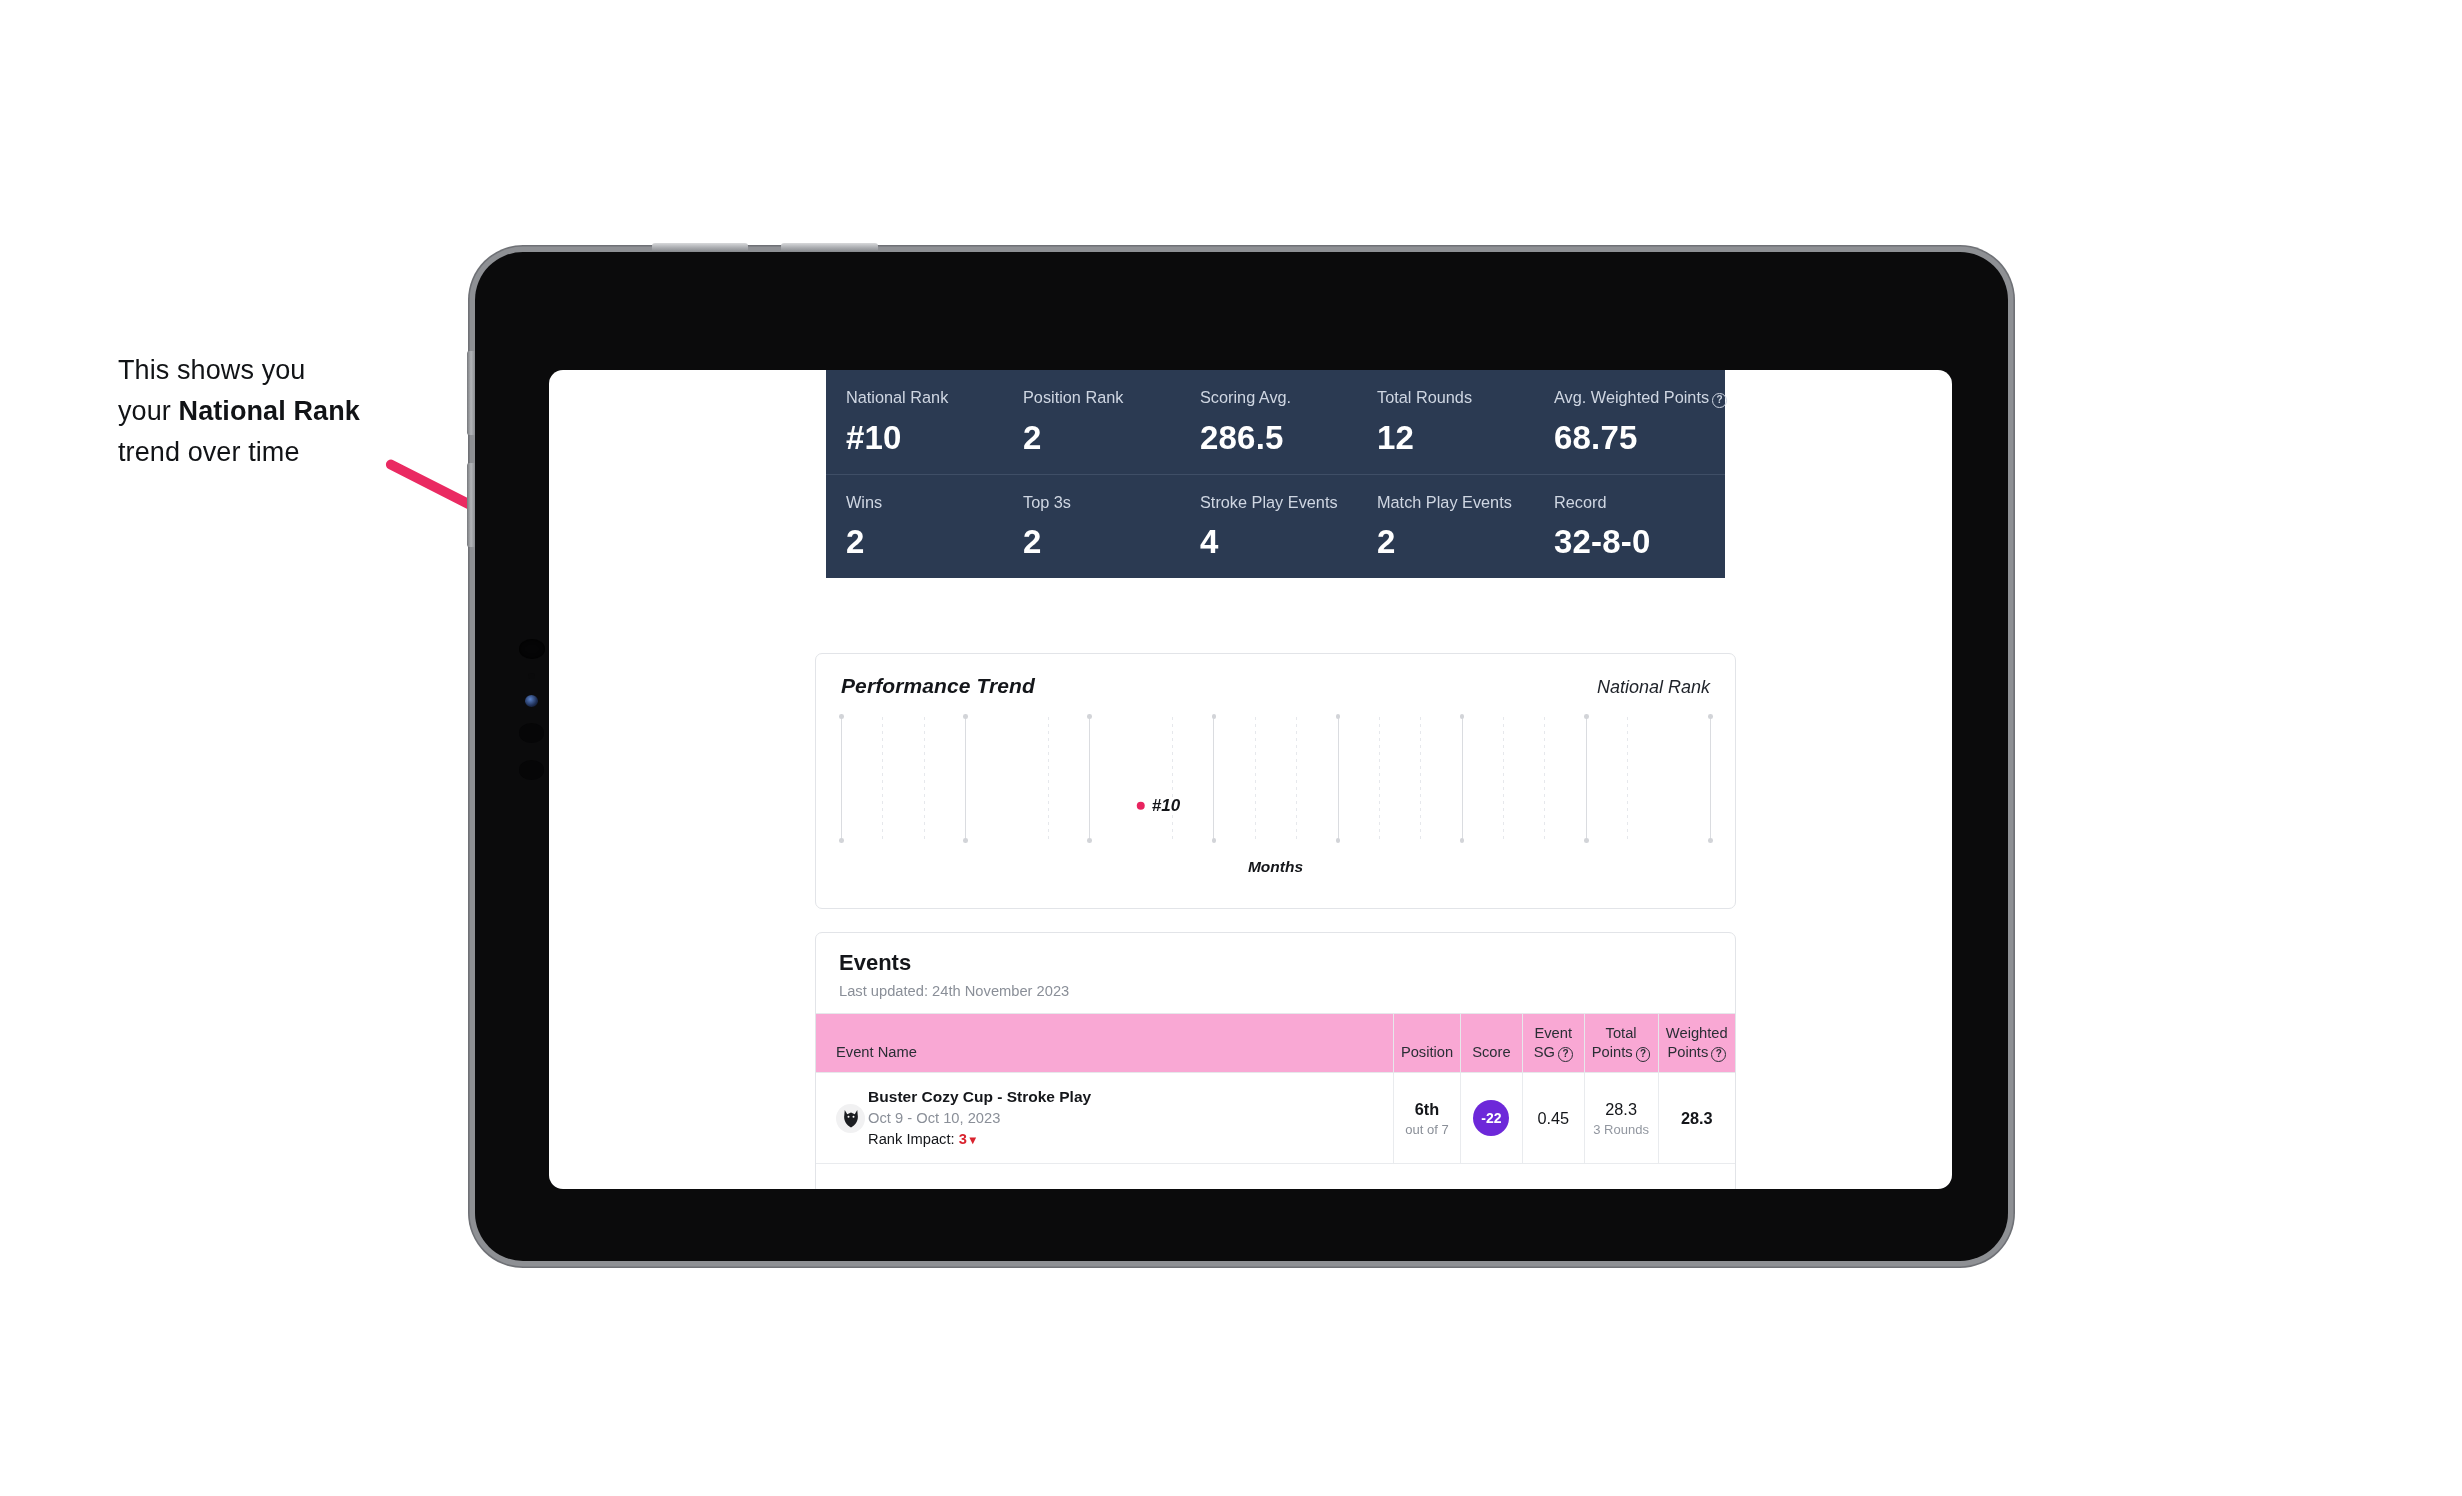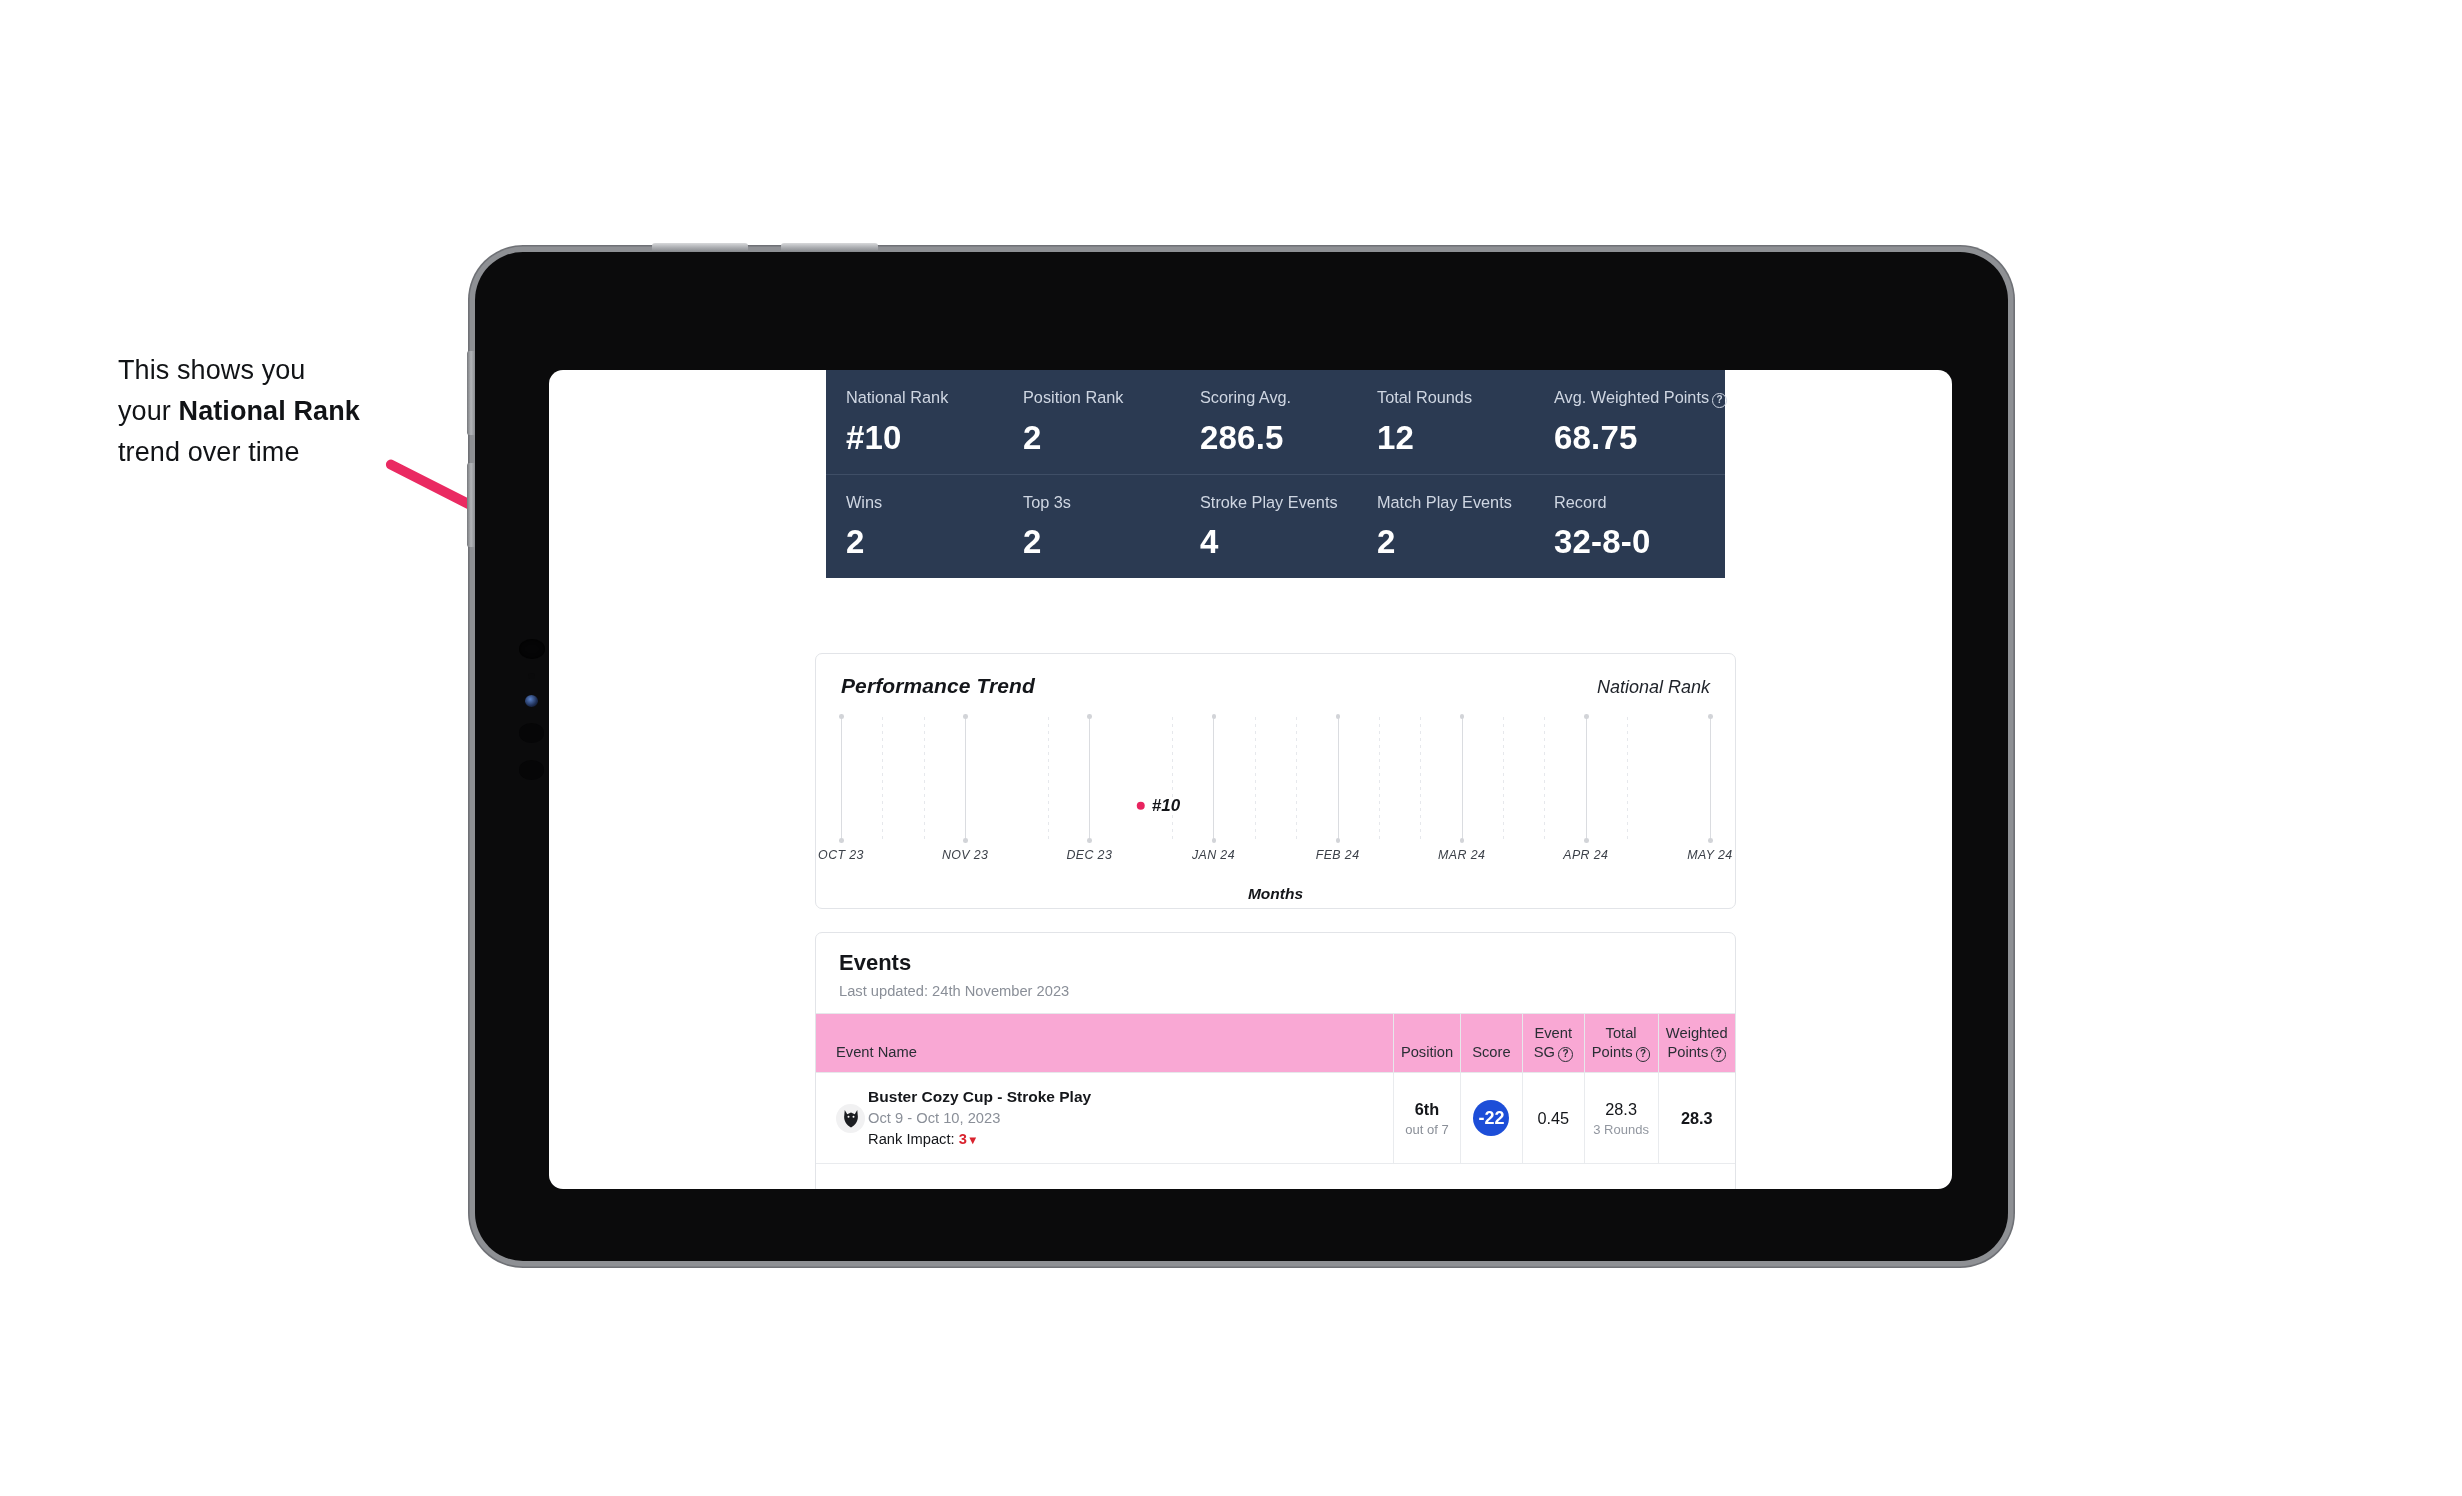--- a/index.html
+++ b/index.html
@@ -161,21 +161,21 @@
   .ev-d { font-size: 14.7px; color: #8a8f98; }
   .ev-r { font-size: 14.7px; color: #14161a; }
   .ev-r .num { color: #d9232e; font-weight: 700; }
   .ev-r .dn { color: #d9232e; font-size: 11.6px; }
 
   .pos-main { font-size: 16.3px; font-weight: 700; color: #14161a; }
   .pos-sub { font-size: 13px; color: #8a8f98; margin-top: 3.1px; }
   .score-badge {
     display: inline-flex; align-items: center; justify-content: center;
     width: 36px; height: 36px; border-radius: 50%;
-    background: #1d4ed8; color: #fff; font-size: 18px; font-weight: 700;
+    background: #6d28d9; color: #fff; font-size: 14px; font-weight: 700;
   }
   .sg-val { font-size: 16.3px; color: #14161a; }
   .tp-main { font-size: 16.3px; color: #14161a; }
   .tp-sub { font-size: 13px; color: #9297a0; margin-top: 3.1px; }
   .wp-val { font-size: 16.3px; font-weight: 700; color: #14161a; }
 </style>
 </head>
 <body>
 
 <div id="stage">
@@ -278,30 +278,20 @@
               <div class="gridline minor" style="left: 66.6667%;"></div>
               <div class="gridline major" style="left: 71.4286%;"></div>
               <div class="gridline minor" style="left: 76.1905%;"></div>
               <div class="gridline minor" style="left: 80.9524%;"></div>
               <div class="gridline major" style="left: 85.7143%;"></div>
               <div class="gridline minor" style="left: 90.4762%;"></div>
               <div class="gridline minor" style="left: 95.2381%;"></div>
               <div class="gridline major" style="left: 100%;"></div>
               <div class="datapoint" style="left: 34.5%; top: 72%; background: rgb(232, 36, 95);"></div>
               <div class="datalabel" style="left: calc(34.5% + 11px); top: 72%;">#10</div>
-            </div>
-          <div class="xaxis" id="xaxis">
-              <div class="xtick" style="left: 0%;">OCT 23</div>
-              <div class="xtick" style="left: 14.2857%;">NOV 23</div>
-              <div class="xtick" style="left: 28.5714%;">DEC 23</div>
-              <div class="xtick" style="left: 42.8571%;">JAN 24</div>
-              <div class="xtick" style="left: 57.1429%;">FEB 24</div>
-              <div class="xtick" style="left: 71.4286%;">MAR 24</div>
-              <div class="xtick" style="left: 85.7143%;">APR 24</div>
-              <div class="xtick" style="left: 100%;">MAY 24</div>
             </div>
           <div class="axis-title">Months</div>
         </section>
 
         <section class="card events">
           <div class="ev-head">
             <div class="ev-title">Events</div>
             <div class="ev-sub">Last updated: 24th November 2023</div>
           </div>
           <table class="ev-table">

